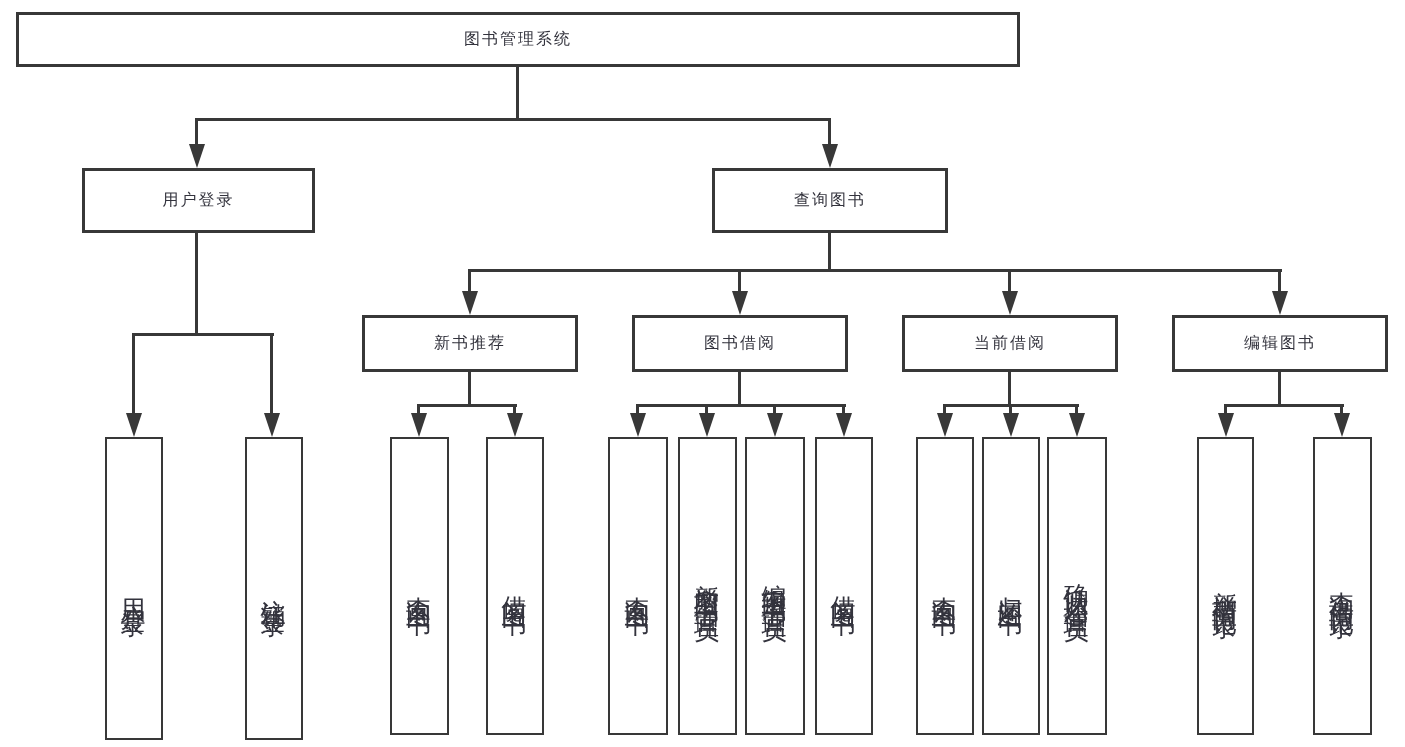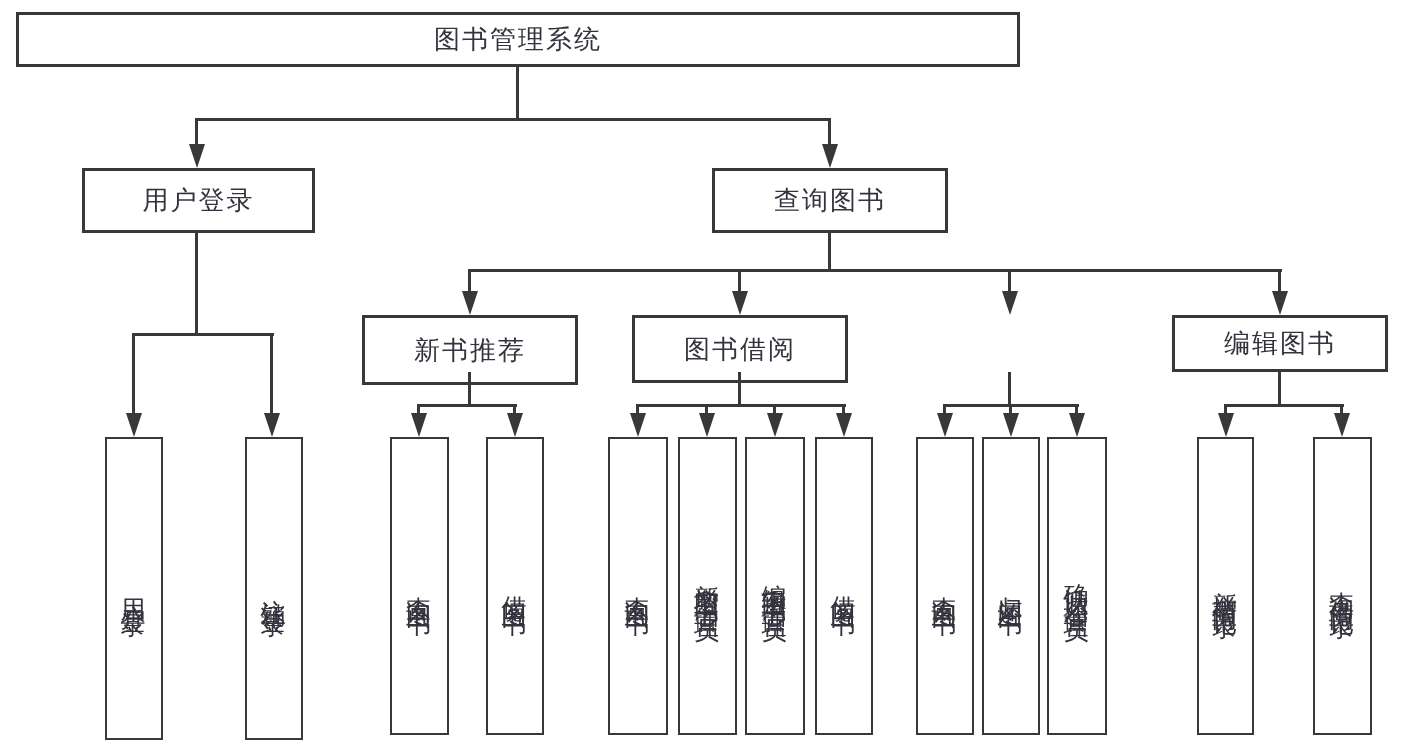--- a/index.html
+++ b/index.html
@@ -22,21 +22,21 @@
   }
   .box {
     position: absolute;
     border: 3px solid #383838;
     background: #ffffff;
     display: flex;
     align-items: center;
     justify-content: center;
   }
   .box .lbl {
-    font-size: 26px;
+    font-size: 16px;
     color: #33333d;
     letter-spacing: 2px;
     white-space: nowrap;
   }
   .vbox {
     position: absolute;
     border: 2px solid #383838;
     background: #ffffff;
     display: flex;
     align-items: center;
@@ -94,25 +94,28 @@
   <div class="hline" style="left:468px; top:269px; width:814px; height:3px;"></div>
   <div class="vline" style="left:468px; top:269px; width:3px; height:24px;"></div>
   <div class="arrow" style="left:462px; top:291px;"></div>
   <div class="vline" style="left:738px; top:269px; width:3px; height:24px;"></div>
   <div class="arrow" style="left:732px; top:291px;"></div>
   <div class="vline" style="left:1008px; top:269px; width:3px; height:24px;"></div>
   <div class="arrow" style="left:1002px; top:291px;"></div>
   <div class="vline" style="left:1278px; top:269px; width:3px; height:24px;"></div>
   <div class="arrow" style="left:1272px; top:291px;"></div>
 
-  <div class="box" style="left:362px; top:315px; width:216px; height:70px;">
+  <div class="box" style="left:362px; top:315px; width:216px; height:57px;">
     <span class="lbl">新书推荐</span>
   </div>
-  <div class="box" style="left:632px; top:315px; width:216px; height:68px;">
+  <div class="box" style="left:632px; top:315px; width:216px; height:57px;">
     <span class="lbl">图书借阅</span>
+  </div>
+  <div class="box" style="left:902px; top:315px; width:216px; height:57px;">
+    <span class="lbl">当前借阅</span>
   </div>
   <div class="box" style="left:1172px; top:315px; width:216px; height:57px;">
     <span class="lbl">编辑图书</span>
   </div>
 
   <div class="vline" style="left:468px; top:372px; width:3px; height:35px;"></div>
   <div class="hline" style="left:417px; top:404px; width:100px; height:3px;"></div>
   <div class="vline" style="left:417px; top:404px; width:3px; height:11px;"></div>
   <div class="arrow" style="left:411px; top:413px;"></div>
   <div class="vline" style="left:513px; top:404px; width:3px; height:11px;"></div>

